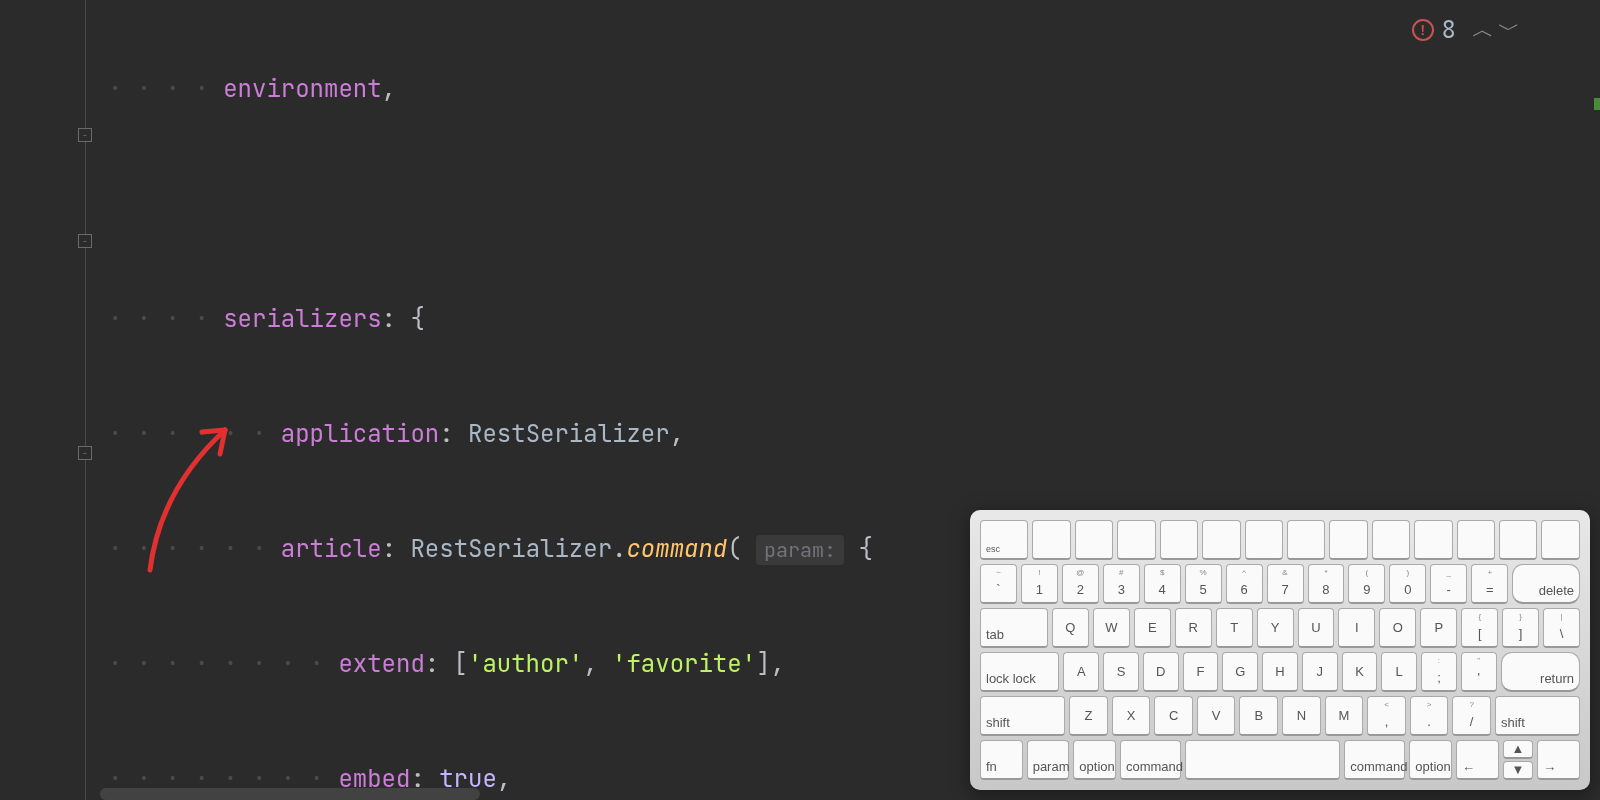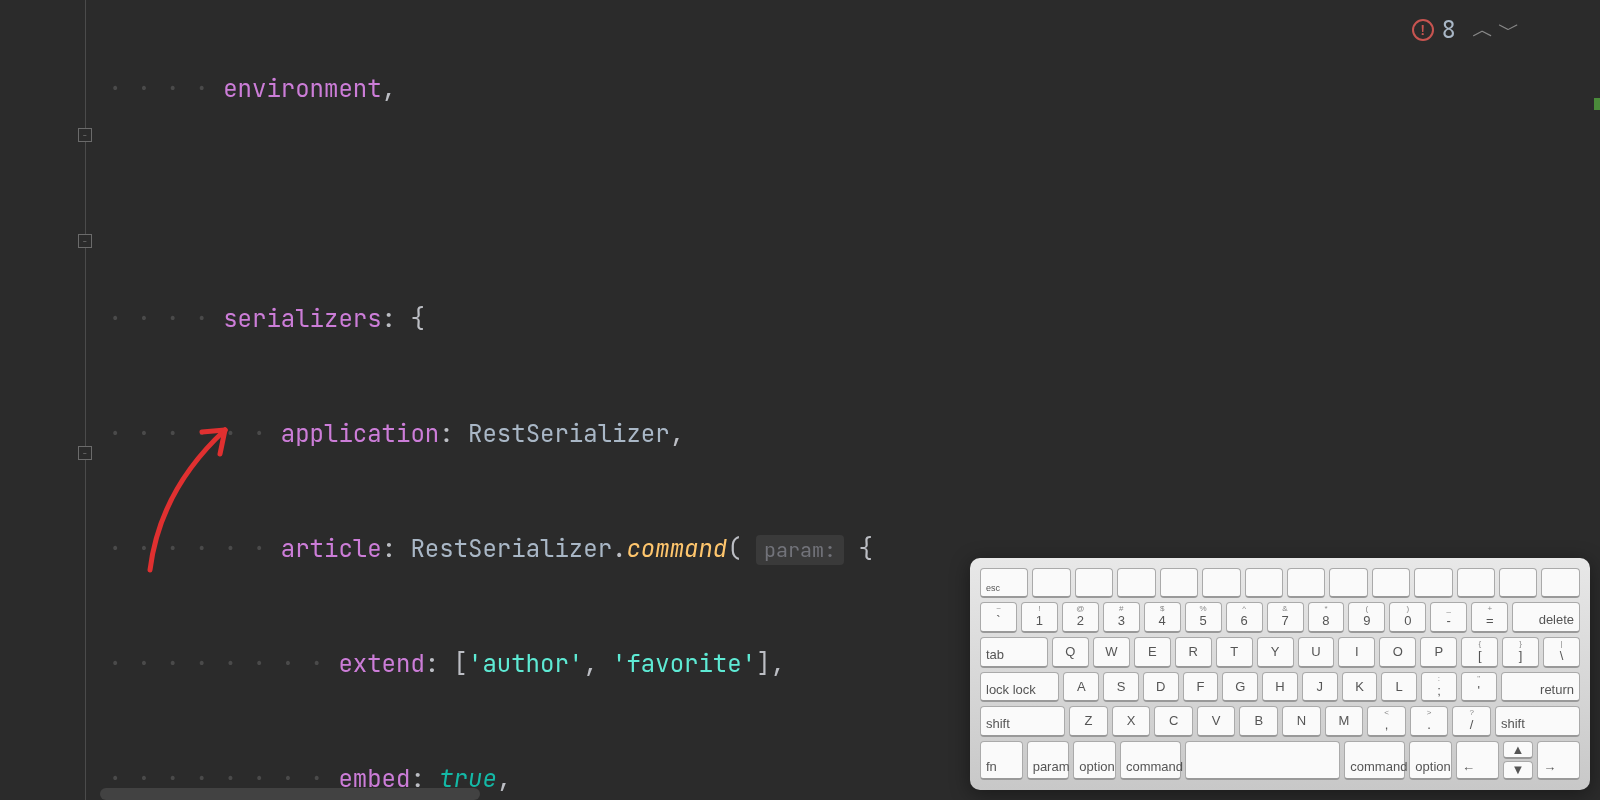--- a/index.html
+++ b/index.html
@@ -54,22 +54,22 @@
   .line {
     height: 53px;
     line-height: 53px;
     padding-left: 8px;
     position: relative;
   }
   .ws { color: #4a4a4a; }
   .tok-purple { color: #cc7dd8; }
   .tok-default { color: #bcbec4; }
   .tok-yellow { color: #ffc66d; font-style: italic; }
-  .tok-orange { color: #14b8a6; font-style: italic; }
-  .tok-green { color: #5eead4; }
+  .tok-orange { color: #c4b5fd; }
+  .tok-green { color: #bef264; }
   .tok-param { color: #72737a; background: #3a3a3a; border-radius: 4px; padding: 2px 8px; font-size: 20px; font-style: normal;}
   .tok-var { color: #a9b7c6; }
   .error-badge {
     position: absolute;
     top: 14px;
     right: 80px;
     display: flex;
     align-items: center;
     gap: 8px;
     color: #a9b7c6;
@@ -103,21 +103,21 @@
     height: 170px;
     pointer-events: none;
     z-index: 5;
   }
   .arrow-annotation svg { overflow: visible; }
   .keyboard {
     position: absolute;
     right: 10px;
     bottom: 10px;
     width: 620px;
-    height: 232px;
+    height: 280px;
     background: linear-gradient(#e8e8e8, #c8c8c8);
     border-radius: 10px;
     padding: 10px;
     box-shadow: 0 4px 20px rgba(0,0,0,0.4);
     z-index: 20;
     display: flex;
     flex-direction: column;
     gap: 4px;
   }
   .krow {
@@ -141,21 +141,21 @@
     position: relative;
     min-width: 0;
   }
   .key .sub { font-size: 8px; color: #888; line-height: 1; }
   .key .main { font-size: 13px; line-height: 1.2; }
   .key.fn .main { font-size: 9px; }
   .key.wide { flex: 1.6; }
   .key.wider { flex: 2; }
   .key.widest { flex: 5; }
   .key.label-bl { align-items: flex-start; justify-content: flex-end; padding: 3px 5px; font-size: 9px; }
-  .key.label-br { align-items: flex-end; justify-content: flex-end; padding: 3px 5px; font-size: 9px; }
+  .key.label-br { align-items: flex-end; justify-content: flex-end; padding: 3px 5px; font-size: 9px; border-radius: 11px; }
   .key.dual { justify-content: space-around; padding: 2px 0; }
   .split-key { flex: 1; display: flex; flex-direction: column; gap: 2px; }
   .split-key .key { flex: 1; font-size: 10px; }
   .scrollbar-h {
     position: absolute;
     bottom: 0;
     left: 100px;
     height: 12px;
     width: 380px;
     background: rgba(120,120,120,0.3);

